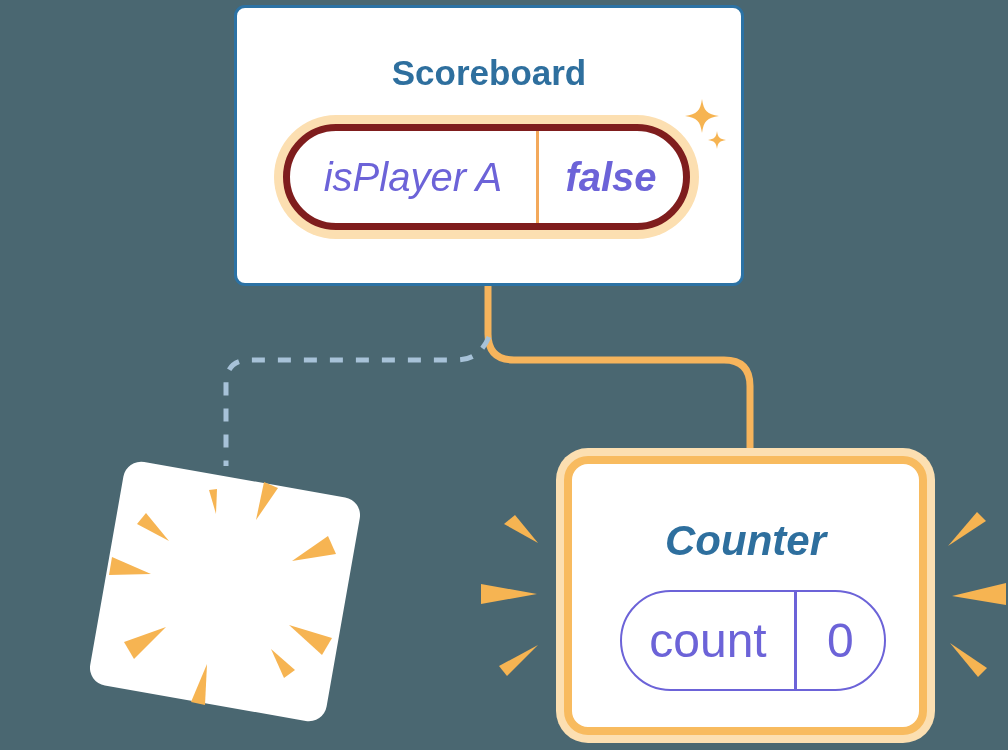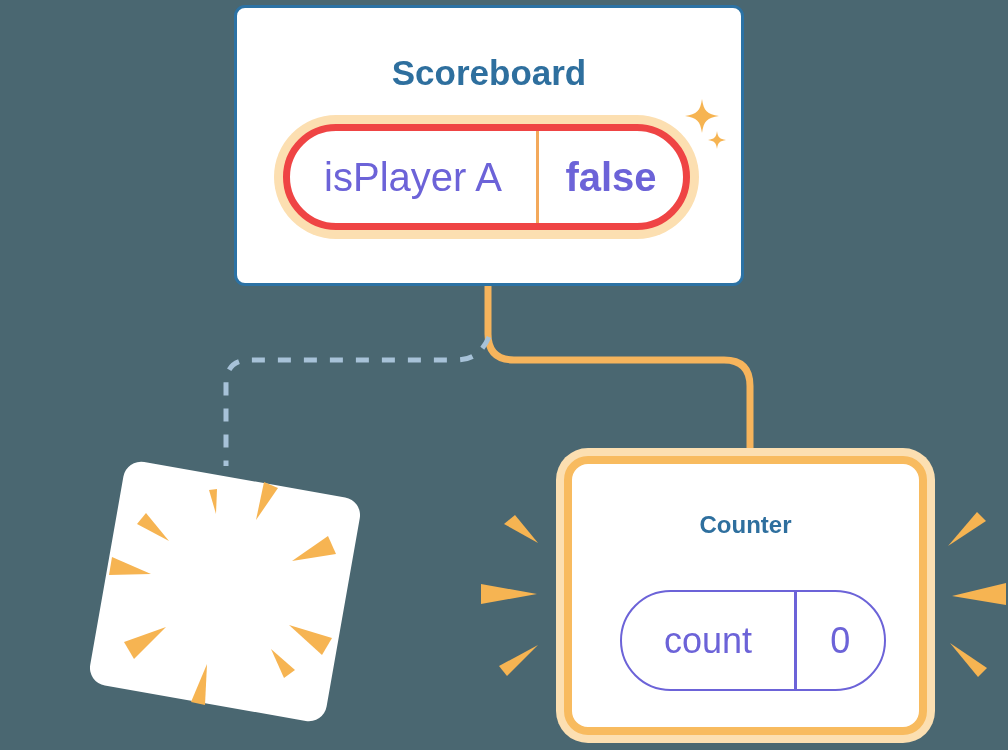--- a/index.html
+++ b/index.html
@@ -47,50 +47,51 @@
   }
   .card-title {
     position: absolute;
     left: 0; right: 0;
     text-align: center;
     font-weight: 600;
     color: #2e6f9e;
     line-height: 1;
   }
   .scoreboard-card .card-title { top: 47px; font-size: 35px; }
-  .counter-card .card-title { top: 49px; font-size: 24px; }
+  .counter-card .card-title { top: 56px; font-size: 42px; font-style: italic; }
   
   .pill {
     position: absolute;
     display: flex;
     align-items: stretch;
     box-sizing: border-box;
     background: #ffffff;
     border-radius: 70px;
     overflow: hidden;
   }
   .pill-highlight {
     left: 46px; top: 116px;
     width: 407px; height: 106px;
-    border: 7px solid #ef4444;
+    border: 7px solid #7f1d1d;
     box-shadow: 0 0 0 9px #fcdfb1;
+    font-style: italic;
   }
   .pill-plain {
     left: 48px; top: 126px;
     width: 266px; height: 101px;
     border: 2.5px solid #6c63d8;
   }
   .pill-cell {
     display: flex;
     align-items: center;
     justify-content: center;
     color: #6c63d8;
   }
   .pill-highlight .pill-cell { font-size: 40px; }
-  .pill-plain .pill-cell { font-size: 36px; }
+  .pill-plain .pill-cell { font-size: 48px; }
   .pill-highlight .cell-label { width: 246px; }
   .pill-highlight .cell-value { flex: 1; font-weight: 700; text-align: center; }
   .pill-plain .cell-label { width: 172px; }
   .pill-plain .cell-value { flex: 1; }
   .pill-divider { width: 3px; background: #f3a95b; }
   .pill-plain .pill-divider { width: 2.5px; background: #6c63d8; }
 </style>
 </head>
 <body>
 

